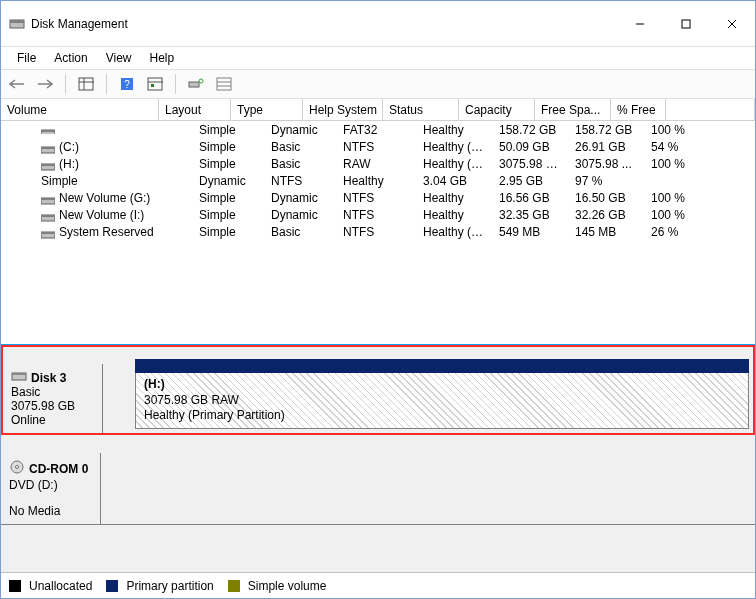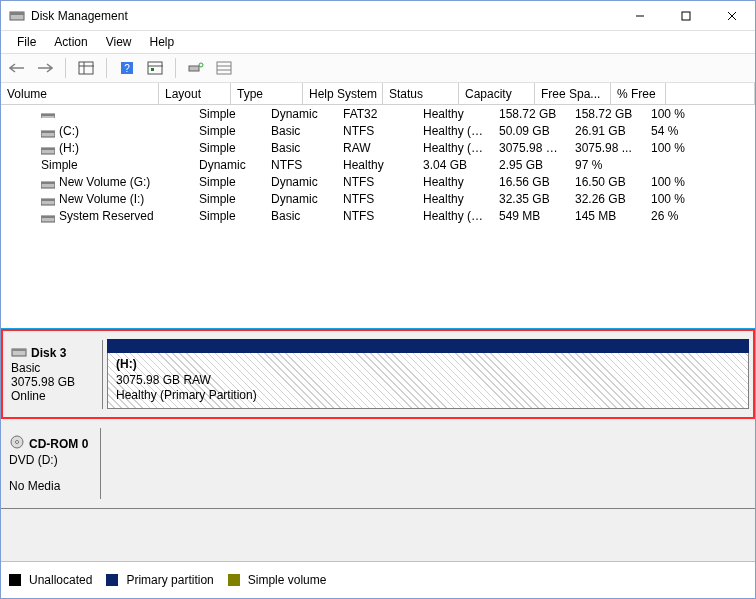--- a/index.html
+++ b/index.html
@@ -12,21 +12,21 @@
   }
   .window {
     width: 756px;
     height: 599px;
     border: 1px solid #7d9dd4;
     display: flex;
     flex-direction: column;
     background: #fff;
   }
   .titlebar {
-    height: 30px;
+    height: 46px;
     display: flex;
     align-items: center;
     padding: 0 0 0 8px;
     border-bottom: 1px solid #e0e0e0;
   }
   .title-icon {
     width: 16px; height: 16px;
     display: inline-flex;
     margin-right: 6px;
   }
@@ -106,23 +106,24 @@
   .vol-icon { width: 14px; height: 8px; display:inline-block; }
 
   .disk-panel {
     flex: 1;
     background: #f0f0f0;
     overflow: auto;
     padding: 0;
   }
   .disk-entry {
     display: flex;
-    align-items: center;
+    align-items: flex-end;
     min-height: 90px;
     border-bottom: 1px solid #808080;
+    gap: 28px;
   }
   .disk-entry.hl { border: 2px solid #ff2b2b; }
   .disk-left {
     width: 100px;
     padding: 6px 8px;
     background: #f0f0f0;
     border-right: 1px solid #808080;
     display: flex; flex-direction: column;
     gap: 0px;
     font-size: 12px;
@@ -139,21 +140,21 @@
     border: 1px solid #808080;
     border-top: none;
     background: repeating-linear-gradient(45deg,#fff 0 4px,#d0d0d0 4px 5px);
     padding: 4px 8px;
     font-size: 12px;
     line-height: 1.3;
   }
   .part-body .pbold { font-weight: bold; }
 
   .legend {
-    height: 37px;
+    height: 26px;
     border-top: 1px solid #c0c0c0;
     display: flex;
     align-items: center;
     padding: 0 8px;
     gap: 6px;
     background: #fff;
     font-size: 12px;
   }
   .legend .sw { width: 12px; height: 12px; display:inline-block; margin-right:2px;}
 </style>

